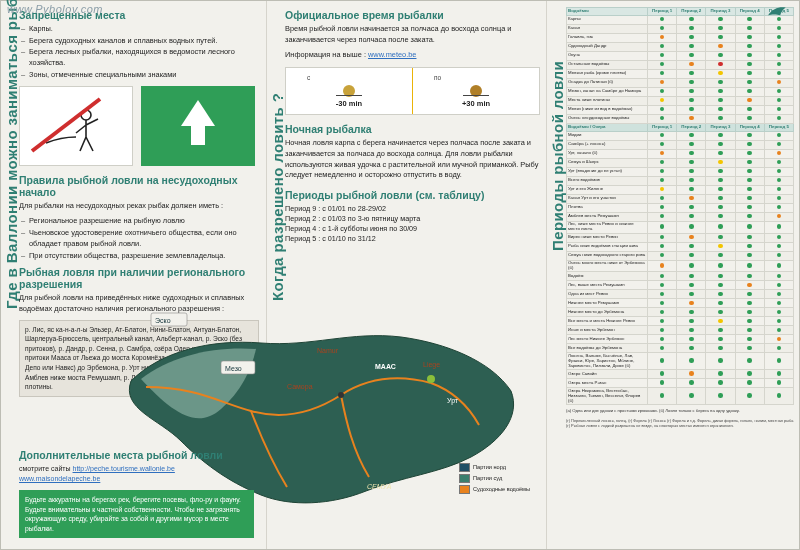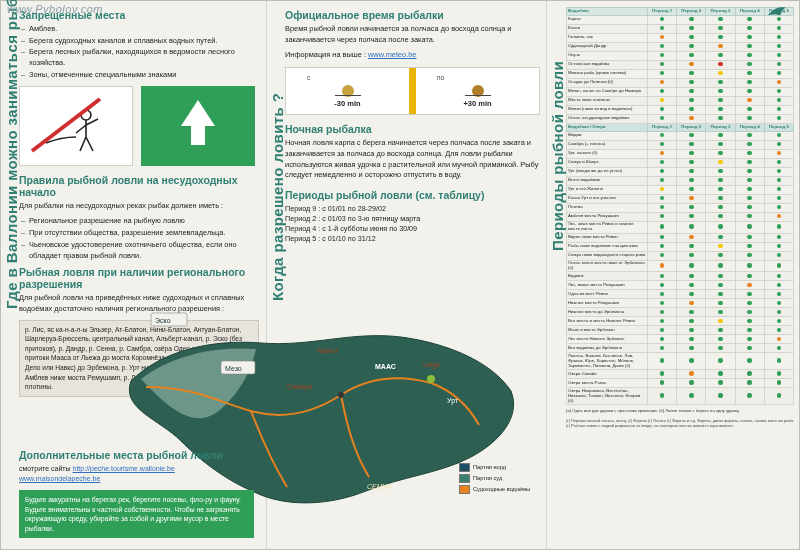--- a/index.html
+++ b/index.html
@@ -95,21 +95,21 @@
     z-index:8;
   }
   .legrow{display:flex;align-items:center;gap:3px;margin-bottom:2px;}
   .legswatch{width:9px;height:7px;display:inline-block;border:1px solid #777;}
 
   
   .timebox{
     border:1px solid #cfcfc7;background:#fff;display:flex;margin:6px 0 8px 0;
   }
   .timecell{flex:1;padding:6px 21px;text-align:center;position:relative;}
-  .timecell + .timecell{border-left:7px solid #eab308;}
+  .timecell + .timecell{border-left:1px solid #eab308;}
   .timecell .lbl{font-size:6.5px;color:#444;text-align:left;}
   .timecell .val{font-size:7.5px;color:#222;margin-top:16px;font-weight:bold;}
   .sun{
     width:26px;height:13px;margin:2px auto 0 auto;position:relative;
   }
   .sun .disc{
     position:absolute;left:50%;top:2px;transform:translateX(-50%);
     width:12px;height:12px;border-radius:50%;background:#c8a23a;
   }
   .sun .horiz{position:absolute;left:0;bottom:0;width:26px;height:1.5px;background:#444;}
@@ -154,21 +154,21 @@
   <div class="vtitle" id="vt3">Периоды рыбной ловли</div>
 
   <svg class="bird" viewBox="0 0 40 28">
     <path d="M2 18 C10 6 22 2 34 4 C28 8 26 12 24 18 C18 16 8 16 2 18 Z" fill="#2f7f73"></path>
   </svg>
 
   <div class="col1">
 
     <h3 class="sec">Запрещенные места</h3>
     <ul class="body">
-      <li>Амблев.</li>
+      <li>Карпы.</li>
       <li>Берега судоходных каналов и сплавных водных путей.</li>
       <li>Берега лесных рыбалки, находящихся в ведомости лесного хозяйства.</li>
       <li>Зоны, отмеченные специальными знаками</li>
     </ul>
 
     <div class="picto-row">
       <div class="picto">
         <svg class="ban-slash" viewBox="0 0 96 64">
           <g stroke="#222" stroke-width="1.6" fill="none">
             <circle cx="60" cy="22" r="5"></circle>
@@ -181,22 +181,22 @@
       <div class="picto green">
         <div class="arrow-stem" style="top:42%;height:26px;"></div>
         <div class="arrow-up" style="top:34%;"></div>
       </div>
     </div>
 
     <h3 class="sec">Правила рыбной ловли на несудоходных начало</h3>
     <p class="body">Для рыбалки на несудоходных реках рыбак должен иметь :</p>
     <ul class="body">
       <li>Региональное разрешение на рыбную ловлю</li>
+      <li>Чьеновское удостоверение охотничьего общества, если оно обладает правом рыбной ловли.</li>
       <li>При отсутствии общества, разрешение землевладельца.</li>
-      <li>Чьеновское удостоверение охотничьего общества, если оно обладает правом рыбной ловли.</li>
     </ul>
 
     <h3 class="sec">Рыбная ловля при наличии регионального разрешения</h3>
     <p class="body">Для рыбной ловли на приведённых ниже судоходных и сплавных водоёмах достаточно наличия регионального разрешения :</p>
 
     <div class="reg-box">р. Лис, яс ка-н-а-л-ы Эльзер, Ат-Блатон, Нини-Блатон, Антуан-Блатон, Шарлеруа-Брюссель, центральный канал, Альберт-канал, р. Эско (без притоков), р. Дандр, р. Сенна, р. Самбра, озёра Одер-р. и р. Маас; притоки Мааса от Льежа до моста Коромнёза, р. Семуа ниже мельницы Депо или Навкс) до Эрбемона, р. Урт ниже плотины Нисрамона, р. Амблев ниже моста Ремушамп, р. Лес ниже первой стационарной плотины.</div>
   </div>
 
   <div style="position:absolute;left:18px;top:448px;width:235px;z-index:10;">
     <h3 class="sec">Дополнительные места рыбной ловли</h3>

